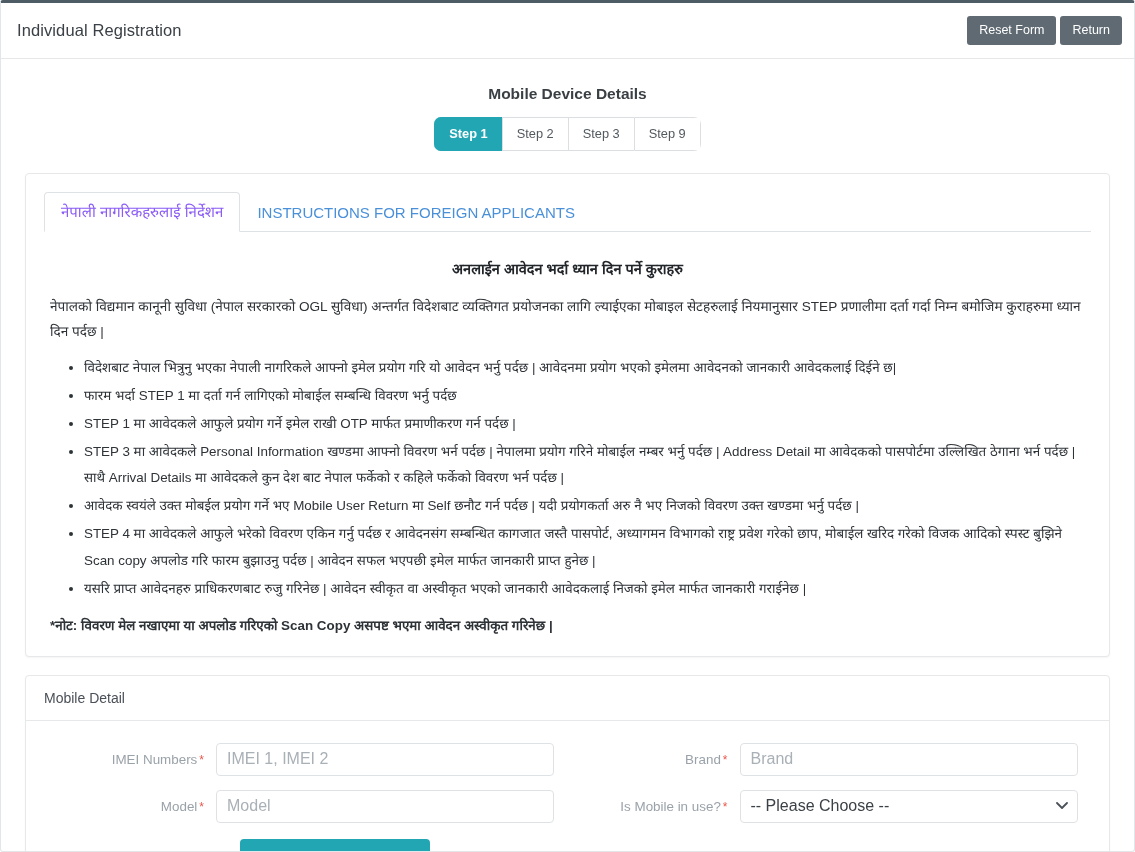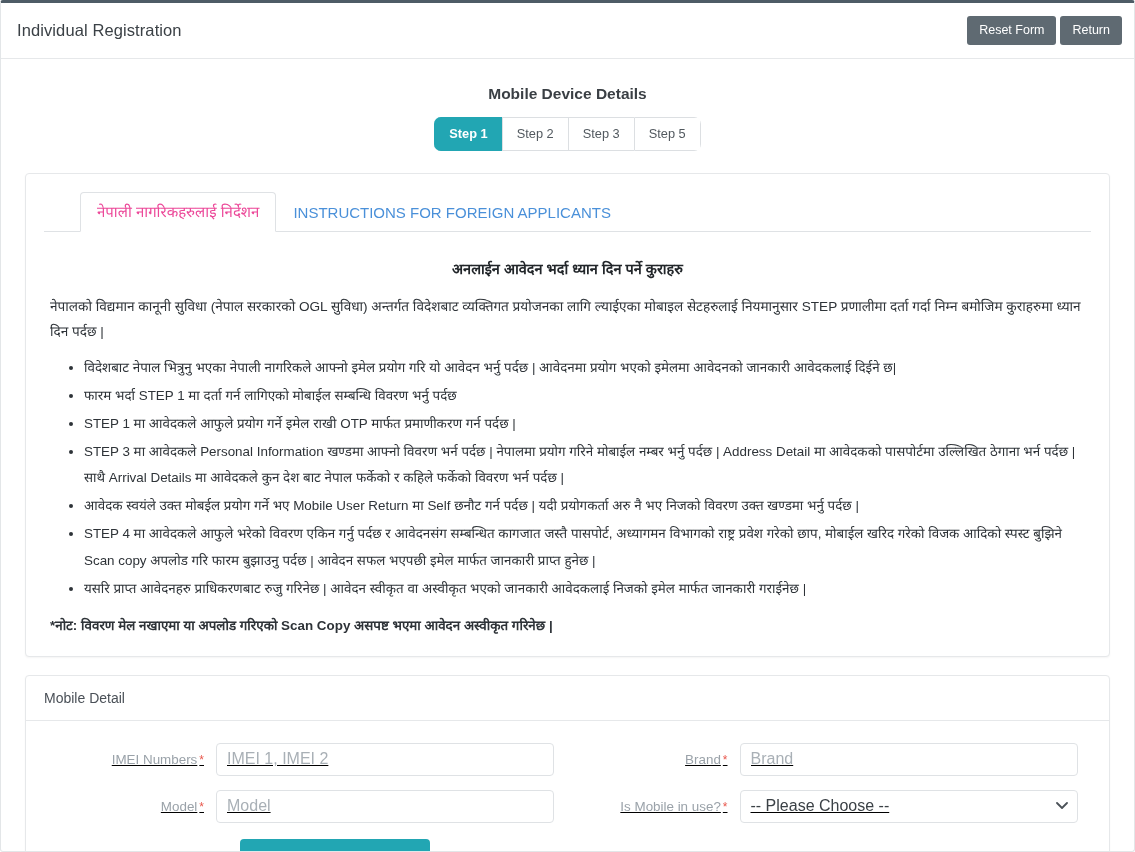--- a/index.html
+++ b/index.html
@@ -116,25 +116,24 @@
     font-size: 15px;
     color: #4a90d9;
     cursor: pointer;
     border: 1px solid transparent;
     border-bottom: none;
     margin-bottom: -1px;
     border-radius: 4px 4px 0 0;
     line-height: 1.35;
   }
   .navtab.active {
-    color: #ec4899;
+    color: #8b5cf6;
     background: #ffffff;
     border-color: #dfe2e5;
     border-bottom: 1px solid #ffffff;
-    margin-left: 36px;
   }
 
   
   .instr {
     padding: 4px 6px 0 6px;
     color: #2e3338;
   }
   .instr-heading {
     text-align: center;
     font-size: 14.5px;
@@ -164,21 +163,20 @@
   .panel-head {
     padding: 14px 18px;
     border-bottom: 1px solid #e6e8ea;
     font-size: 14px;
     color: #4a5057;
   }
   .form-body { padding: 22px 18px 26px 18px; }
   .form-row {
     display: flex;
     margin-bottom: 14px;
-    text-decoration: underline;
   }
   .form-col {
     width: 50%;
     display: flex;
     align-items: center;
   }
   .form-label {
     width: 172px;
     text-align: right;
     padding-right: 12px;
@@ -242,21 +240,21 @@
   </div>
 
   <div class="body-wrap">
 
     <div class="step-title">Mobile Device Details</div>
     <div class="steps">
       <div class="step-tabs">
         <div class="step active">Step 1</div>
         <div class="step">Step 2</div>
         <div class="step">Step 3</div>
-        <div class="step">Step 5</div>
+        <div class="step">Step 9</div>
       </div>
     </div>
 
     <div class="panel">
       <div class="panel-inner">
 
         <div class="navtabs">
           <div class="navtab active">नेपाली नागरिकहरुलाई निर्देशन</div>
           <div class="navtab">INSTRUCTIONS FOR FOREIGN APPLICANTS</div>
         </div>

